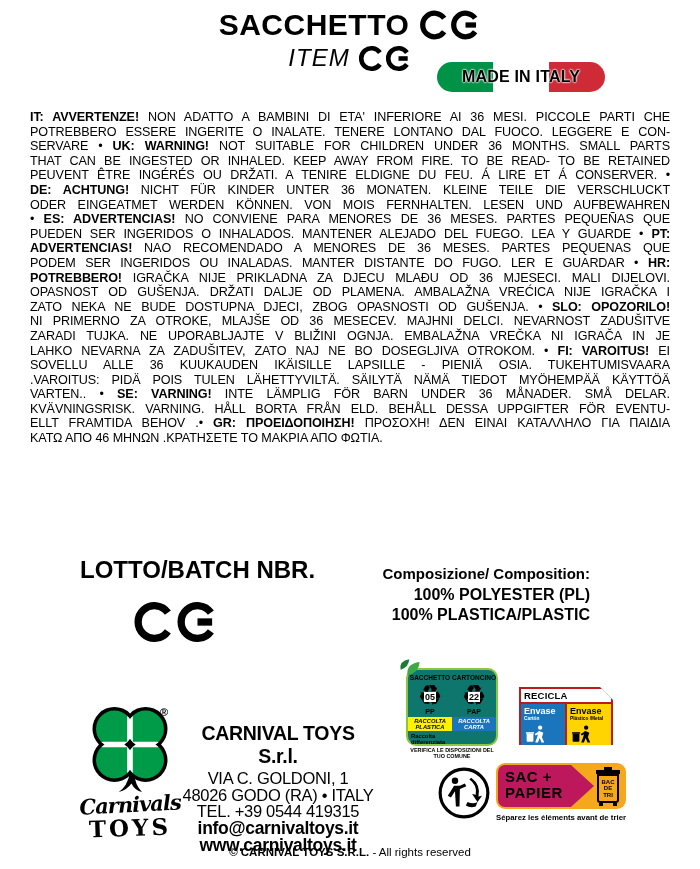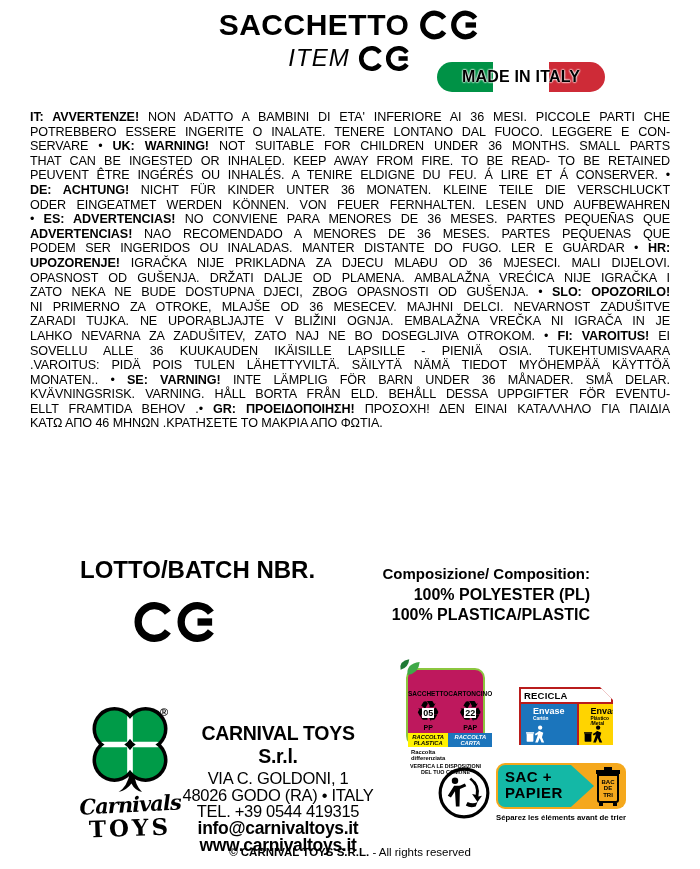--- a/index.html
+++ b/index.html
@@ -33,41 +33,41 @@
   
   .batch{position:absolute;left:80px;top:556px;font-size:24px;font-weight:800;}
   .ce-big{position:absolute;left:133px;top:592px;width:86px;height:60px;}
   .composition{position:absolute;left:372px;top:565px;width:218px;text-align:right;}
   .comp-head{font-size:15px;font-weight:800;margin-bottom:3px;}
   .comp-line{font-size:16px;font-weight:800;line-height:19.5px;}
 
   
   .recycle-wrap{position:absolute;left:398px;top:656px;width:112px;height:96px;}
   .leaf-icon{position:absolute;left:0;top:0;width:26px;height:24px;z-index:2;}
-  .recycle-box{position:absolute;left:8px;top:12px;width:79px;height:78px;border:2px solid var(--box_border);
-               border-radius:10px;background:#be185d;box-sizing:border-box;padding-top:20px;}
+  .recycle-box{position:absolute;left:8px;top:12px;width:92px;height:78px;border:2px solid var(--box_border);
+               border-radius:10px;background:#0f766e;box-sizing:border-box;padding-top:4px;}
   .rb-cols{display:flex;}
   .rb-col{flex:1;text-align:center;}
   .rb-label{font-size:6.5px;font-weight:800;}
   .rb-symbol{position:relative;height:30px;}
   .loop{font-size:28px;line-height:30px;font-family:"DejaVu Sans",sans-serif;}
   .num{position:absolute;top:11px;left:50%;transform:translateX(-50%);font-size:9px;font-weight:800;background:#fff;padding:0 1px;}
   .rb-abbr{font-size:7px;font-weight:800;margin-top:-3px;}
   .rb-badge{display:inline-block;font-size:5.8px;font-weight:800;font-style:italic;padding:1px 2px;margin-top:2px;}
   .rb-badge.yellow{background:var(--badge_yellow);color:#000;}
   .rb-badge.blue{background:var(--badge_blue);color:#fff;}
   .rb-sub{font-size:5.8px;font-weight:800;text-align:left;padding-left:3px;}
   .rb-footer{font-size:5.4px;font-weight:800;text-align:center;margin-top:2px;}
 
   
   .recicla{position:absolute;left:519px;top:687px;width:94px;height:58px;background:#b91c1c;box-sizing:border-box;padding:2px;
            clip-path:polygon(0 0,calc(100% - 13px) 0,100% 13px,100% 100%,0 100%);}
   .rc-head{background:#fff;height:13px;line-height:13px;font-size:9.5px;font-weight:800;padding-left:3px;letter-spacing:.2px;}
   .rc-panels{display:flex;height:41px;margin-top:2px;gap:2px;}
-  .rc-panel{flex:1;padding:2px 12px;box-sizing:border-box;position:relative;}
+  .rc-panel{flex:1;padding:2px 3px;box-sizing:border-box;position:relative;}
   .rc-panel.blue{background:var(--recicla_blue);color:#fff;}
   .rc-panel.yellow{background:var(--recicla_yellow);color:#000;}
   .rc-title{font-size:9px;font-weight:800;}
   .rc-sub{font-size:4.8px;font-weight:bold;}
   .rc-icon{position:absolute;left:3px;bottom:2px;width:26px;height:18px;}
 
   
   .logo-block{position:absolute;left:78px;top:702px;width:104px;text-align:center;}
   .clover{width:94px;height:92px;}
   .logo-script{font-family:"DejaVu Serif",serif;font-style:italic;font-weight:bold;font-size:21px;letter-spacing:-1px;
@@ -77,21 +77,21 @@
 
   .address{position:absolute;left:182px;top:722px;width:192px;text-align:center;letter-spacing:-.3px;}
   .co-name{font-size:19.5px;font-weight:800;margin-bottom:2px;}
   .co-line{font-size:16.5px;line-height:16.5px;}
   .co-bold{font-size:17.5px;line-height:17px;font-weight:800;}
 
   
   .triman{position:absolute;left:437px;top:766px;width:54px;height:54px;}
   .sac{position:absolute;left:496px;top:763px;width:130px;height:46px;background:var(--sac_yellow);
        border-radius:9px;box-sizing:border-box;}
-  .sac-white{position:absolute;left:2px;top:2px;bottom:2px;width:96px;background:#14b8a6;
+  .sac-white{position:absolute;left:2px;top:2px;bottom:2px;width:96px;background:#be185d;
              clip-path:polygon(0 0,76% 0,100% 50%,76% 100%,0 100%);
              border-radius:7px 0 0 7px;padding:4px 0 0 7px;box-sizing:border-box;}
   .sac-l1,.sac-l2{font-size:15px;font-weight:800;line-height:16px;letter-spacing:.5px;}
   .sac-bin{position:absolute;right:5px;top:4px;width:26px;height:38px;}
   .bin-handle{width:8px;height:3px;background:#000;margin:0 auto;}
   .bin-lid{width:24px;height:4px;background:#000;margin:0 auto;}
   .bin-body{width:18px;height:25px;margin:0 auto;border:2px solid #000;border-radius:0 0 3px 3px;
             background:var(--sac_yellow);display:flex;flex-direction:column;justify-content:center;}
   .bin-line{font-size:6px;font-weight:800;line-height:6.5px;text-align:center;}
   .bin-wheels{display:flex;justify-content:space-between;width:18px;margin:0 auto;}
@@ -135,35 +135,36 @@
     <div class="stripe w"></div>
     <div class="stripe r"></div>
     <span class="mii-text">MADE IN ITALY</span>
   </div>
 
   <div class="warnings">
       <div class="wline"><span class="wb">IT: AVVERTENZE!</span><span> NON ADATTO A BAMBINI DI ETA' INFERIORE AI 36 MESI. PICCOLE PARTI CHE</span></div>
       <div class="wline"><span>POTREBBERO ESSERE INGERITE O INALATE. TENERE LONTANO DAL FUOCO. LEGGERE E CON-</span></div>
       <div class="wline"><span>SERVARE • </span><span class="wb">UK: WARNING!</span><span> NOT SUITABLE FOR CHILDREN UNDER 36 MONTHS. SMALL PARTS</span></div>
       <div class="wline"><span>THAT CAN BE INGESTED OR INHALED. KEEP AWAY FROM FIRE. TO BE READ- TO BE RETAINED</span></div>
-      <div class="wline"><span>PEUVENT ÊTRE INGÉRÉS OU INHALÉS. A TENIRE ELDIGNE DU FEU. Á LIRE ET Á CONSERVER. •</span></div>
+      <div class="wline"><span>PEUVENT ÊTRE INGÉRÉS OU DRŽATI. A TENIRE ELDIGNE DU FEU. Á LIRE ET Á CONSERVER. •</span></div>
       <div class="wline"><span class="wb">DE: ACHTUNG!</span><span> NICHT FÜR KINDER UNTER 36 MONATEN. KLEINE TEILE DIE VERSCHLUCKT</span></div>
-      <div class="wline"><span>ODER EINGEATMET WERDEN KÖNNEN. VON FEUER FERNHALTEN. LESEN UND AUFBEWAHREN</span></div>
+      <div class="wline"><span>ODER EINGEATMET WERDEN KÖNNEN. VON MOIS FERNHALTEN. LESEN UND AUFBEWAHREN</span></div>
       <div class="wline"><span>• </span><span class="wb">ES: ADVERTENCIAS!</span><span> NO CONVIENE PARA MENORES DE 36 MESES. PARTES PEQUEÑAS QUE</span></div>
+      <div class="wline"><span>PUEDEN SER INGERIDOS O INHALADOS. MANTENER ALEJADO DEL FUEGO. LEA Y GUARDE • </span><span class="wb">PT:</span></div>
       <div class="wline"><span class="wb">ADVERTENCIAS!</span><span> NAO RECOMENDADO A MENORES DE 36 MESES. PARTES PEQUENAS QUE</span></div>
       <div class="wline"><span>PODEM SER INGERIDOS OU INALADAS. MANTER DISTANTE DO FUGO. LER E GUARDAR • </span><span class="wb">HR:</span></div>
-      <div class="wline"><span class="wb">UPOZORENJE!</span><span> IGRAČKA NIJE PRIKLADNA ZA DJECU MLAĐU OD 36 MJESECI. MALI DIJELOVI.</span></div>
+      <div class="wline"><span class="wb">POTREBBERO!</span><span> IGRAČKA NIJE PRIKLADNA ZA DJECU MLAĐU OD 36 MJESECI. MALI DIJELOVI.</span></div>
       <div class="wline"><span>OPASNOST OD GUŠENJA. DRŽATI DALJE OD PLAMENA. AMBALAŽNA VREĆICA NIJE IGRAČKA I</span></div>
       <div class="wline"><span>ZATO NEKA NE BUDE DOSTUPNA DJECI, ZBOG OPASNOSTI OD GUŠENJA. • </span><span class="wb">SLO: OPOZORILO!</span></div>
       <div class="wline"><span>NI PRIMERNO ZA OTROKE, MLAJŠE OD 36 MESECEV. MAJHNI DELCI. NEVARNOST ZADUŠITVE</span></div>
       <div class="wline"><span>ZARADI TUJKA. NE UPORABLJAJTE V BLIŽINI OGNJA. EMBALAŽNA VREČKA NI IGRAČA IN JE</span></div>
       <div class="wline"><span>LAHKO NEVARNA ZA ZADUŠITEV, ZATO NAJ NE BO DOSEGLJIVA OTROKOM. • </span><span class="wb">FI: VAROITUS!</span><span> EI</span></div>
       <div class="wline"><span>SOVELLU ALLE 36 KUUKAUDEN IKÄISILLE LAPSILLE - PIENIÄ OSIA. TUKEHTUMISVAARA</span></div>
       <div class="wline"><span>.VAROITUS: PIDÄ POIS TULEN LÄHETTYVILTÄ. SÄILYTÄ NÄMÄ TIEDOT MYÖHEMPÄÄ KÄYTTÖÄ</span></div>
-      <div class="wline"><span>MONATEN.. • </span><span class="wb">SE: VARNING!</span><span> INTE LÄMPLIG FÖR BARN UNDER 36 MÅNADER. SMÅ DELAR.</span></div>
+      <div class="wline"><span>VARTEN.. • </span><span class="wb">SE: VARNING!</span><span> INTE LÄMPLIG FÖR BARN UNDER 36 MÅNADER. SMÅ DELAR.</span></div>
       <div class="wline"><span>KVÄVNINGSRISK. VARNING. HÅLL BORTA FRÅN ELD. BEHÅLL DESSA UPPGIFTER FÖR EVENTU-</span></div>
       <div class="wline"><span>ELLT FRAMTIDA BEHOV .• </span><span class="wb">GR: ΠΡΟΕΙΔΟΠΟΙΗΣΗ!</span><span> ΠΡΟΣΟΧΗ! ΔΕΝ ΕΙΝΑΙ ΚΑΤΑΛΛΗΛΟ ΓΙΑ ΠΑΙΔΙΑ</span></div>
       <div class="wline last"><span>ΚΑΤΩ ΑΠΟ 46 ΜΗΝΩΝ .ΚΡΑΤΗΣΕΤΕ ΤΟ ΜΑΚΡΙΑ ΑΠΟ ΦΩΤΙΑ.</span></div>
     </div>
 
   <div class="batch">LOTTO/BATCH NBR.</div>
   <svg class="ce ce-big" viewBox="0 0 200 100">
       <use href="#ceg"></use>
     </svg>
 

